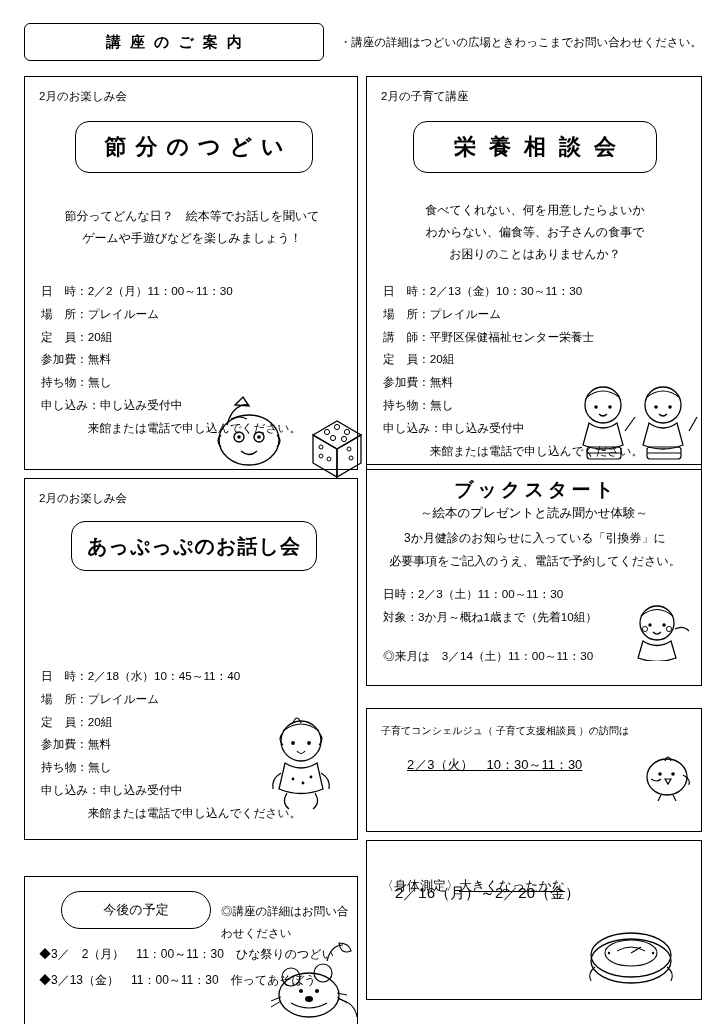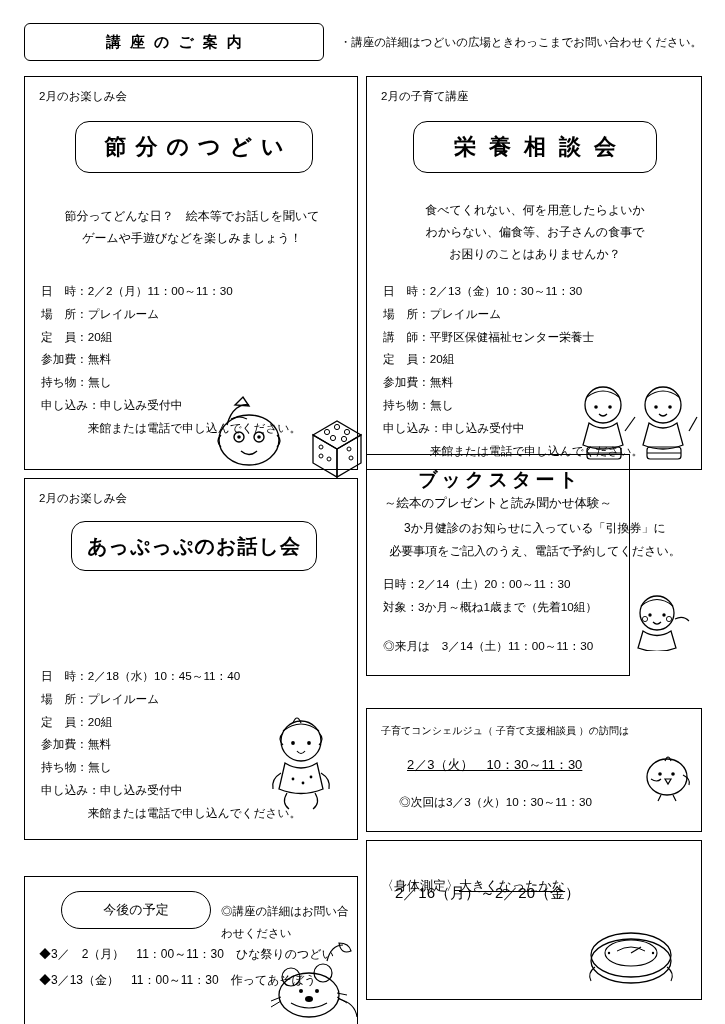--- a/index.html
+++ b/index.html
@@ -261,49 +261,48 @@
       <path d="M28 66 q-10 6 -8 16" fill="none" stroke="#000" stroke-width="1.2"></path>
       <path d="M68 66 q10 6 8 16" fill="none" stroke="#000" stroke-width="1.2"></path>
       <path d="M34 86 q-6 10 2 16" fill="none" stroke="#000" stroke-width="1.2"></path>
       <path d="M62 86 q6 10 -2 16" fill="none" stroke="#000" stroke-width="1.2"></path>
       <circle cx="40" cy="72" r="1.4" fill="#000"></circle>
       <circle cx="50" cy="76" r="1.4" fill="#000"></circle>
       <circle cx="58" cy="70" r="1.4" fill="#000"></circle>
     </svg>
   </div>
 
-  <div class="box" style="left:366px; top:454px; width:264px; height:222px;">
+  <div class="box" style="left:366px; top:464px; width:336px; height:222px;">
     <div class="bs-title" style="top:12px;">ブックスタート</div>
     <div class="bs-sub" style="top:40px;">～絵本のプレゼントと読み聞かせ体験～</div>
 
     <div class="desc" style="left:10px; top:62px; width:316px; line-height:1.9;">3か月健診のお知らせに入っている「引換券」に
 必要事項をご記入のうえ、電話で予約してください。</div>
 
-    <div class="details" style="left:16px; top:118px; width:310px;">日時：2／14（土）20：00～11：30
+    <div class="details" style="left:16px; top:118px; width:310px;">日時：2／3（土）11：00～11：30
 対象：3か月～概ね1歳まで（先着10組）</div>
 
     <div class="plain" style="left:16px; top:180px; font-size:11.7px;">◎来月は　3／14（土）11：00～11：30</div>
 
     <svg class="ill" style="left:256px; top:134px;" width="78" height="62" viewBox="0 0 78 62">
       <circle cx="34" cy="24" r="17" fill="none" stroke="#000" stroke-width="1.3"></circle>
       <path d="M18 17 q16 -13 32 0" fill="none" stroke="#000" stroke-width="1.2"></path>
       <circle cx="27" cy="26" r="1.7" fill="#000"></circle>
       <circle cx="41" cy="26" r="1.7" fill="#000"></circle>
       <path d="M30 33 q4 4 8 0" fill="none" stroke="#000" stroke-width="1.2"></path>
       <path d="M20 42 q14 9 28 0 l5 17 q-19 7 -38 0 Z" fill="none" stroke="#000" stroke-width="1.3"></path>
       <path d="M52 30 q8 -4 14 2" fill="none" stroke="#000" stroke-width="1.1"></path>
       <circle cx="22" cy="30" r="2.6" fill="none" stroke="#000" stroke-width="0.9"></circle>
       <circle cx="46" cy="30" r="2.6" fill="none" stroke="#000" stroke-width="0.9"></circle>
     </svg>
   </div>
 
   <div class="box" style="left:366px; top:708px; width:336px; height:124px;">
     <div class="plain" style="left:14px; top:12px; font-size:10px;">子育てコンシェルジュ（ 子育て支援相談員 ）の訪問は</div>
     <div class="plain underline" style="left:40px; top:44px; font-size:13px;">2／3（火）　10：30～11：30</div>
-    <div class="plain" style="left:32px; top:82px; font-size:11.7px;">◎次回は3／3（火）10：30～11：30</div>
 
     <svg class="ill" style="left:272px; top:40px;" width="58" height="54" viewBox="0 0 58 54">
       <ellipse cx="28" cy="28" rx="20" ry="18" fill="none" stroke="#000" stroke-width="1.3"></ellipse>
       <path d="M26 12 q3 -8 6 0" fill="none" stroke="#000" stroke-width="1.2"></path>
       <circle cx="21" cy="25" r="1.8" fill="#000"></circle>
       <circle cx="34" cy="25" r="1.8" fill="#000"></circle>
       <polygon points="26,30 32,30 29,35" fill="none" stroke="#000" stroke-width="1.2"></polygon>
       <path d="M44 26 q8 4 6 10" fill="none" stroke="#000" stroke-width="1.2"></path>
       <path d="M22 46 l-3 6 M34 46 l3 6" stroke="#000" stroke-width="1.2" fill="none"></path>
       <path d="M12 30 q6 4 10 0" fill="none" stroke="#000" stroke-width="1.1"></path>

